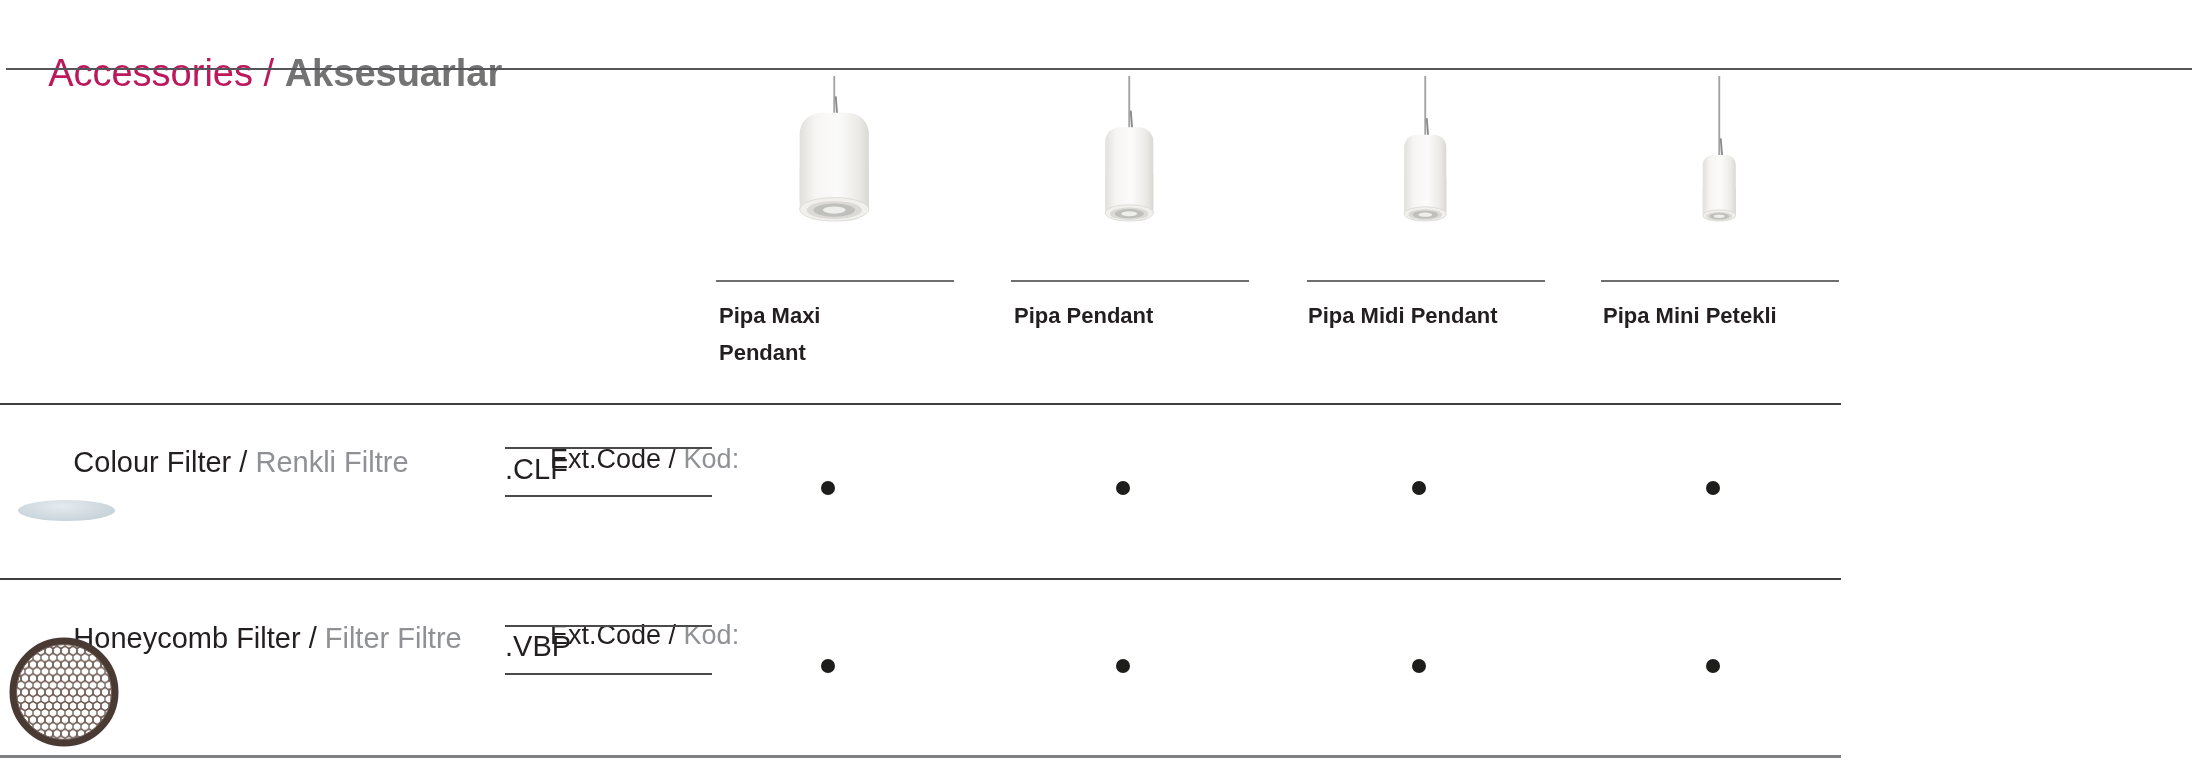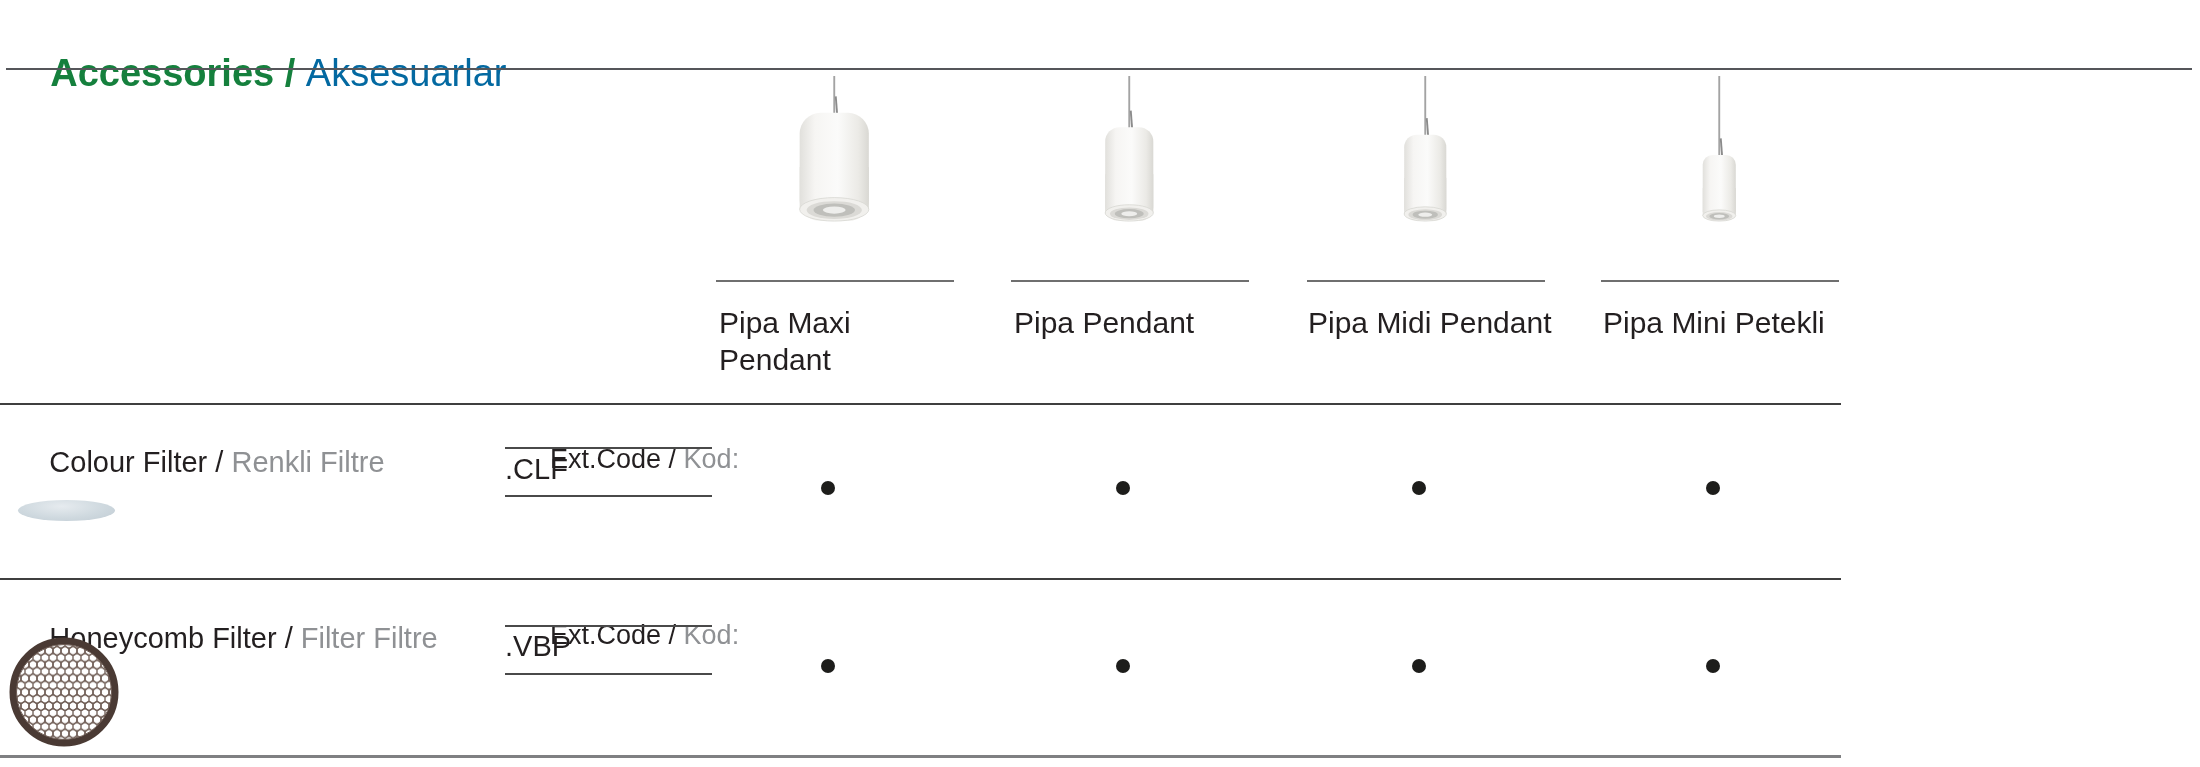--- a/index.html
+++ b/index.html
@@ -6,37 +6,37 @@
   .page{
     position:relative;
     width:2200px;height:767px;
     background:#ffffff;
     font-family:"Liberation Sans", sans-serif;
     color:#231f20;
     overflow:hidden;
   }
   
   .title-block{position:absolute;left:8px;top:4px;font-size:38px;line-height:46px;white-space:pre;}
-  .t-dark{color:#15803d;font-weight:700;}
-  .t-gray{color:#0369a1;font-weight:400;}
+  .t-dark{color:#be185d;font-weight:400;}
+  .t-gray{color:#737373;font-weight:700;}
   .title-rule{position:absolute;left:6px;top:68px;width:2186px;height:2px;background:#55565a;}
   
   .lamp{position:absolute;top:70px;}
   .col-rule{position:absolute;top:280px;width:238px;height:2px;background:#6f6f6f;}
-  .prod-name{position:absolute;top:304px;width:250px;font-size:30px;font-weight:400;line-height:37px;color:#231f20;}
+  .prod-name{position:absolute;top:297px;width:250px;font-size:22px;font-weight:700;line-height:37px;color:#231f20;}
   
   .h-rule{position:absolute;left:0;width:1841px;height:2px;background:#3f3f3f;}
   .h-rule.top{top:403px;}
   .h-rule.mid{top:578px;}
   .h-rule.bottom{top:755px;height:3px;background:#7f8082;}
   
   .acc-row{position:absolute;left:0;width:1841px;}
   .row1{top:403px;height:175px;}
   .row2{top:578px;height:177px;}
-  .row-label{position:absolute;left:1px;top:10px;font-size:29px;white-space:pre;}
+  .row-label{position:absolute;left:25px;top:10px;font-size:29px;white-space:pre;}
   .l-dark{color:#231f20;}
   .l-gray{color:#8f9194;}
   .ext-label{position:absolute;left:505px;top:10px;font-size:27px;white-space:pre;}
   .ext-rule{position:absolute;left:505px;width:207px;height:2px;background:#4a4a4a;}
   .row1 .ext-rule.r1{top:44px;}
   .row1 .ext-rule.r2{top:92px;}
   .row2 .ext-rule.r1{top:47px;}
   .row2 .ext-rule.r2{top:95px;}
   .ext-code{position:absolute;left:505px;font-size:29px;color:#231f20;}
   .row1 .ext-code{top:50px;text-align:center;}

